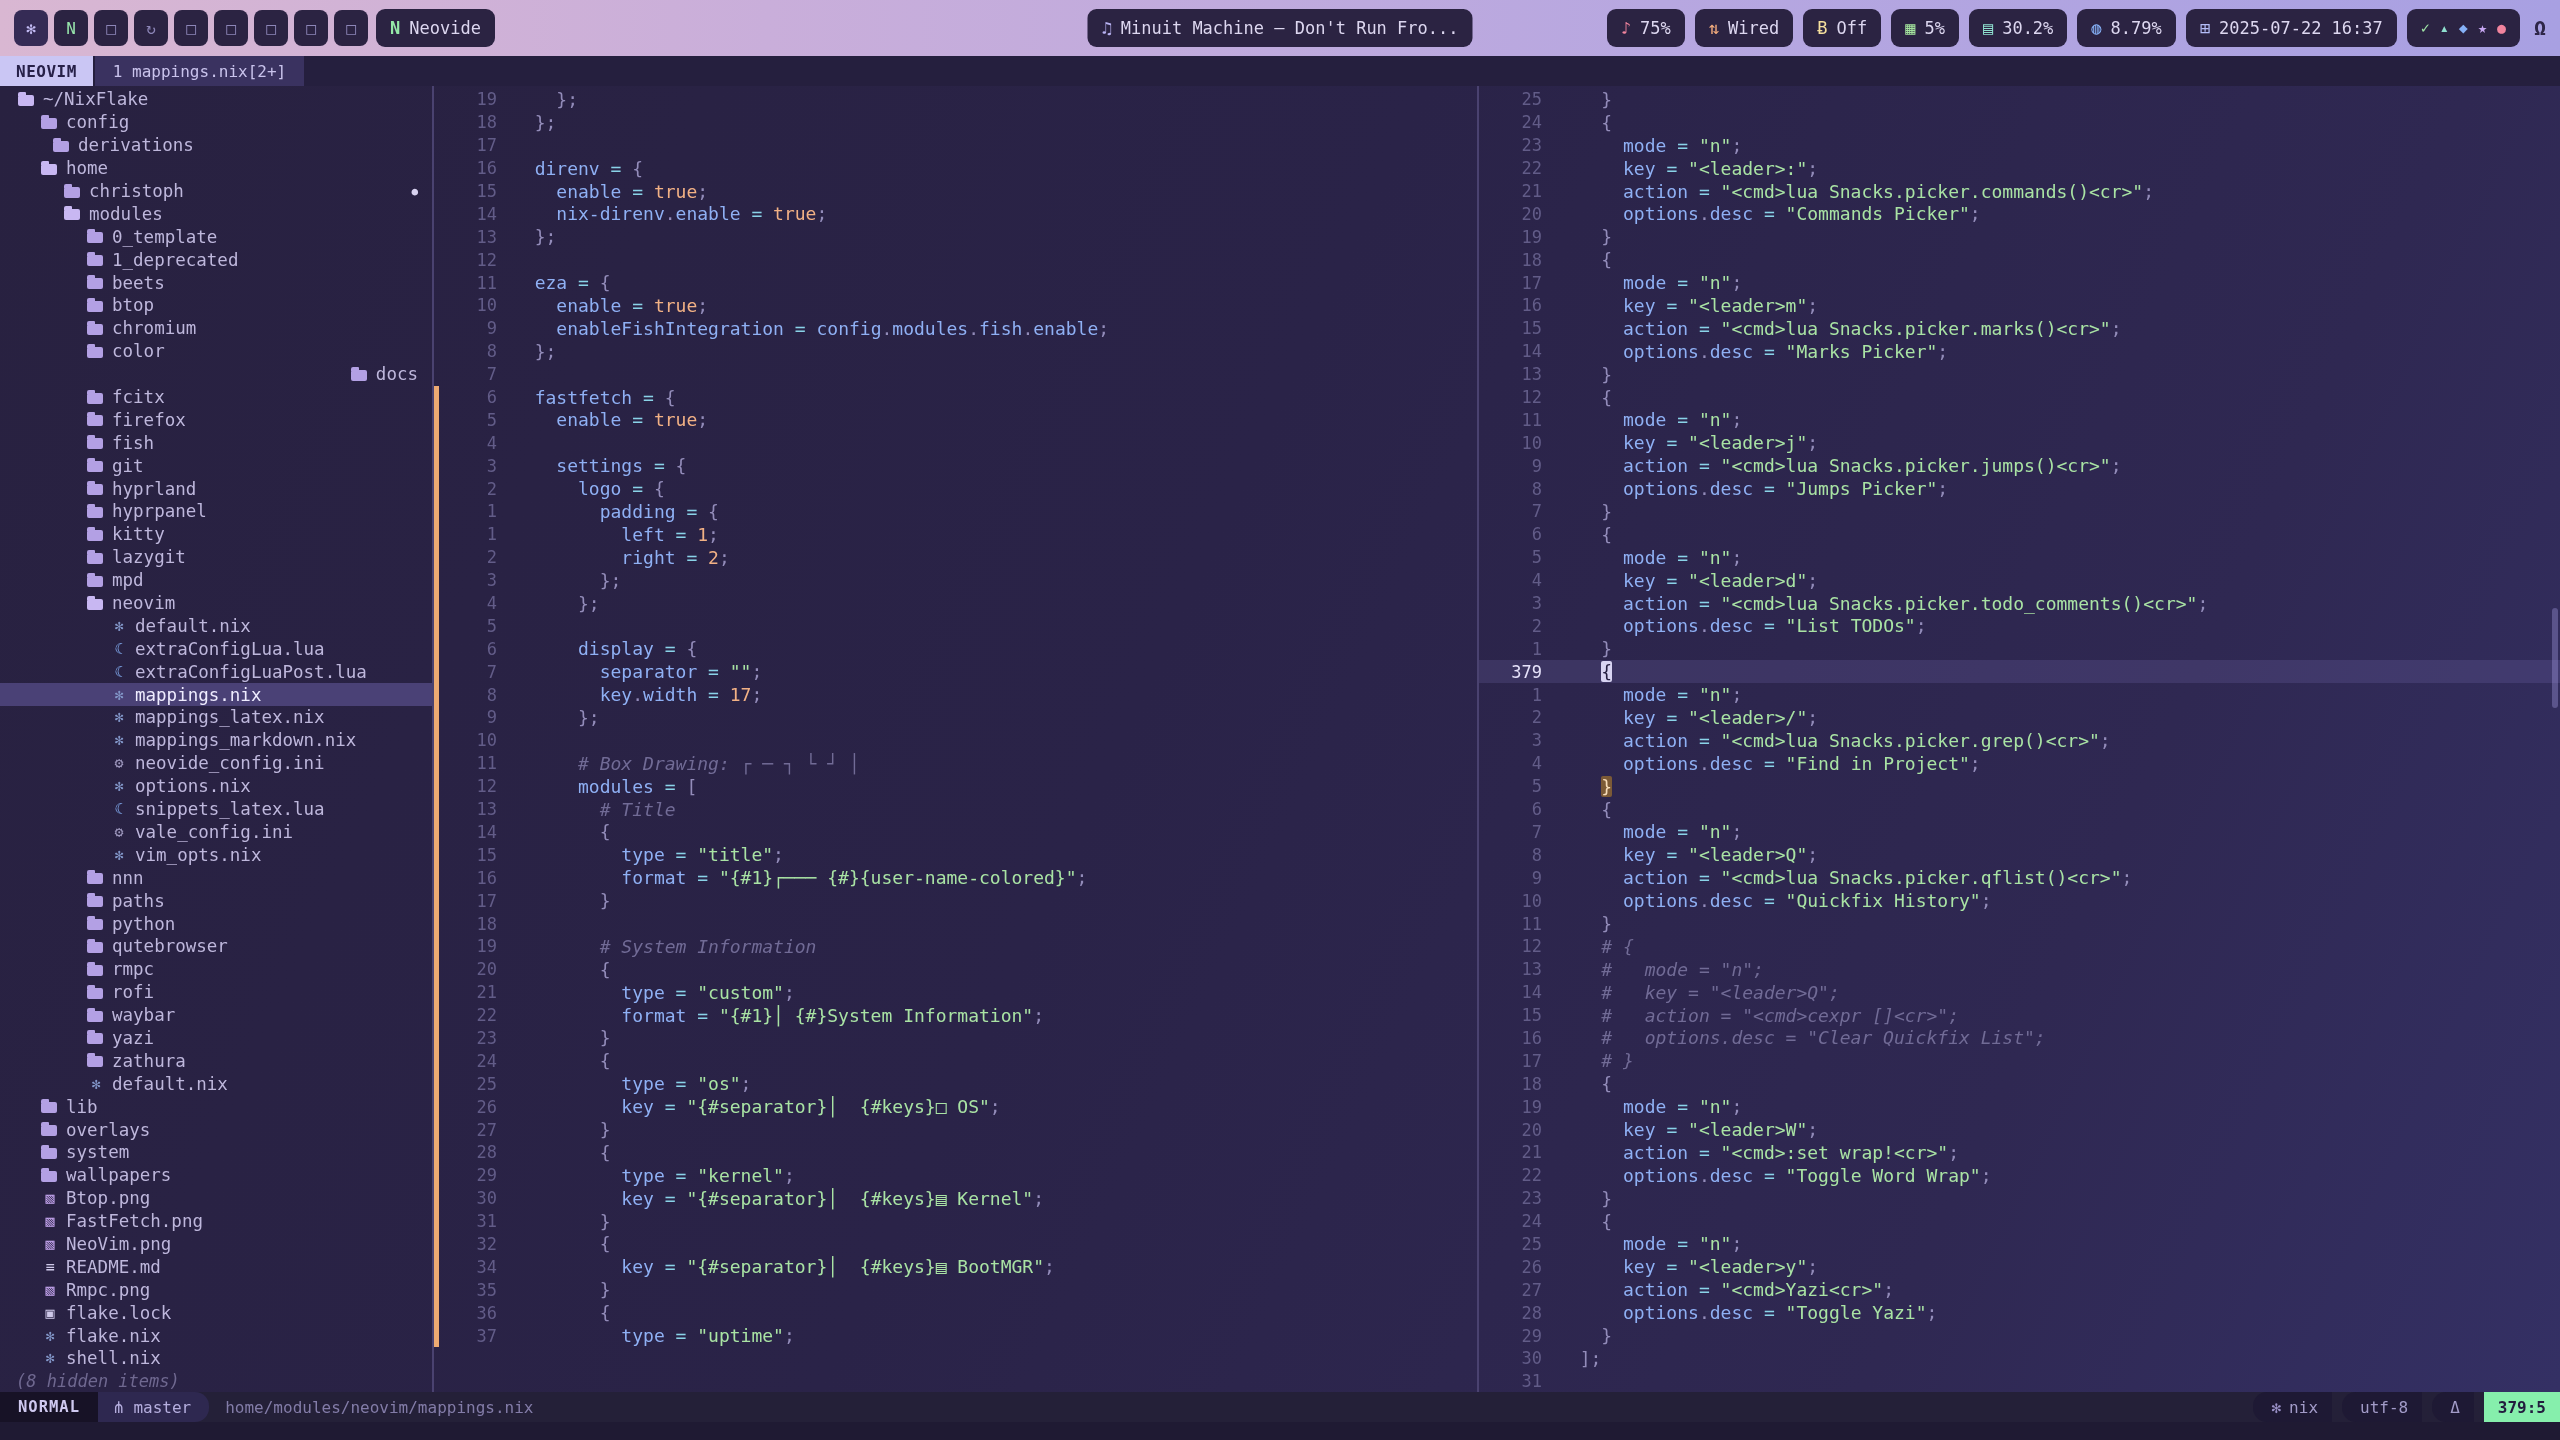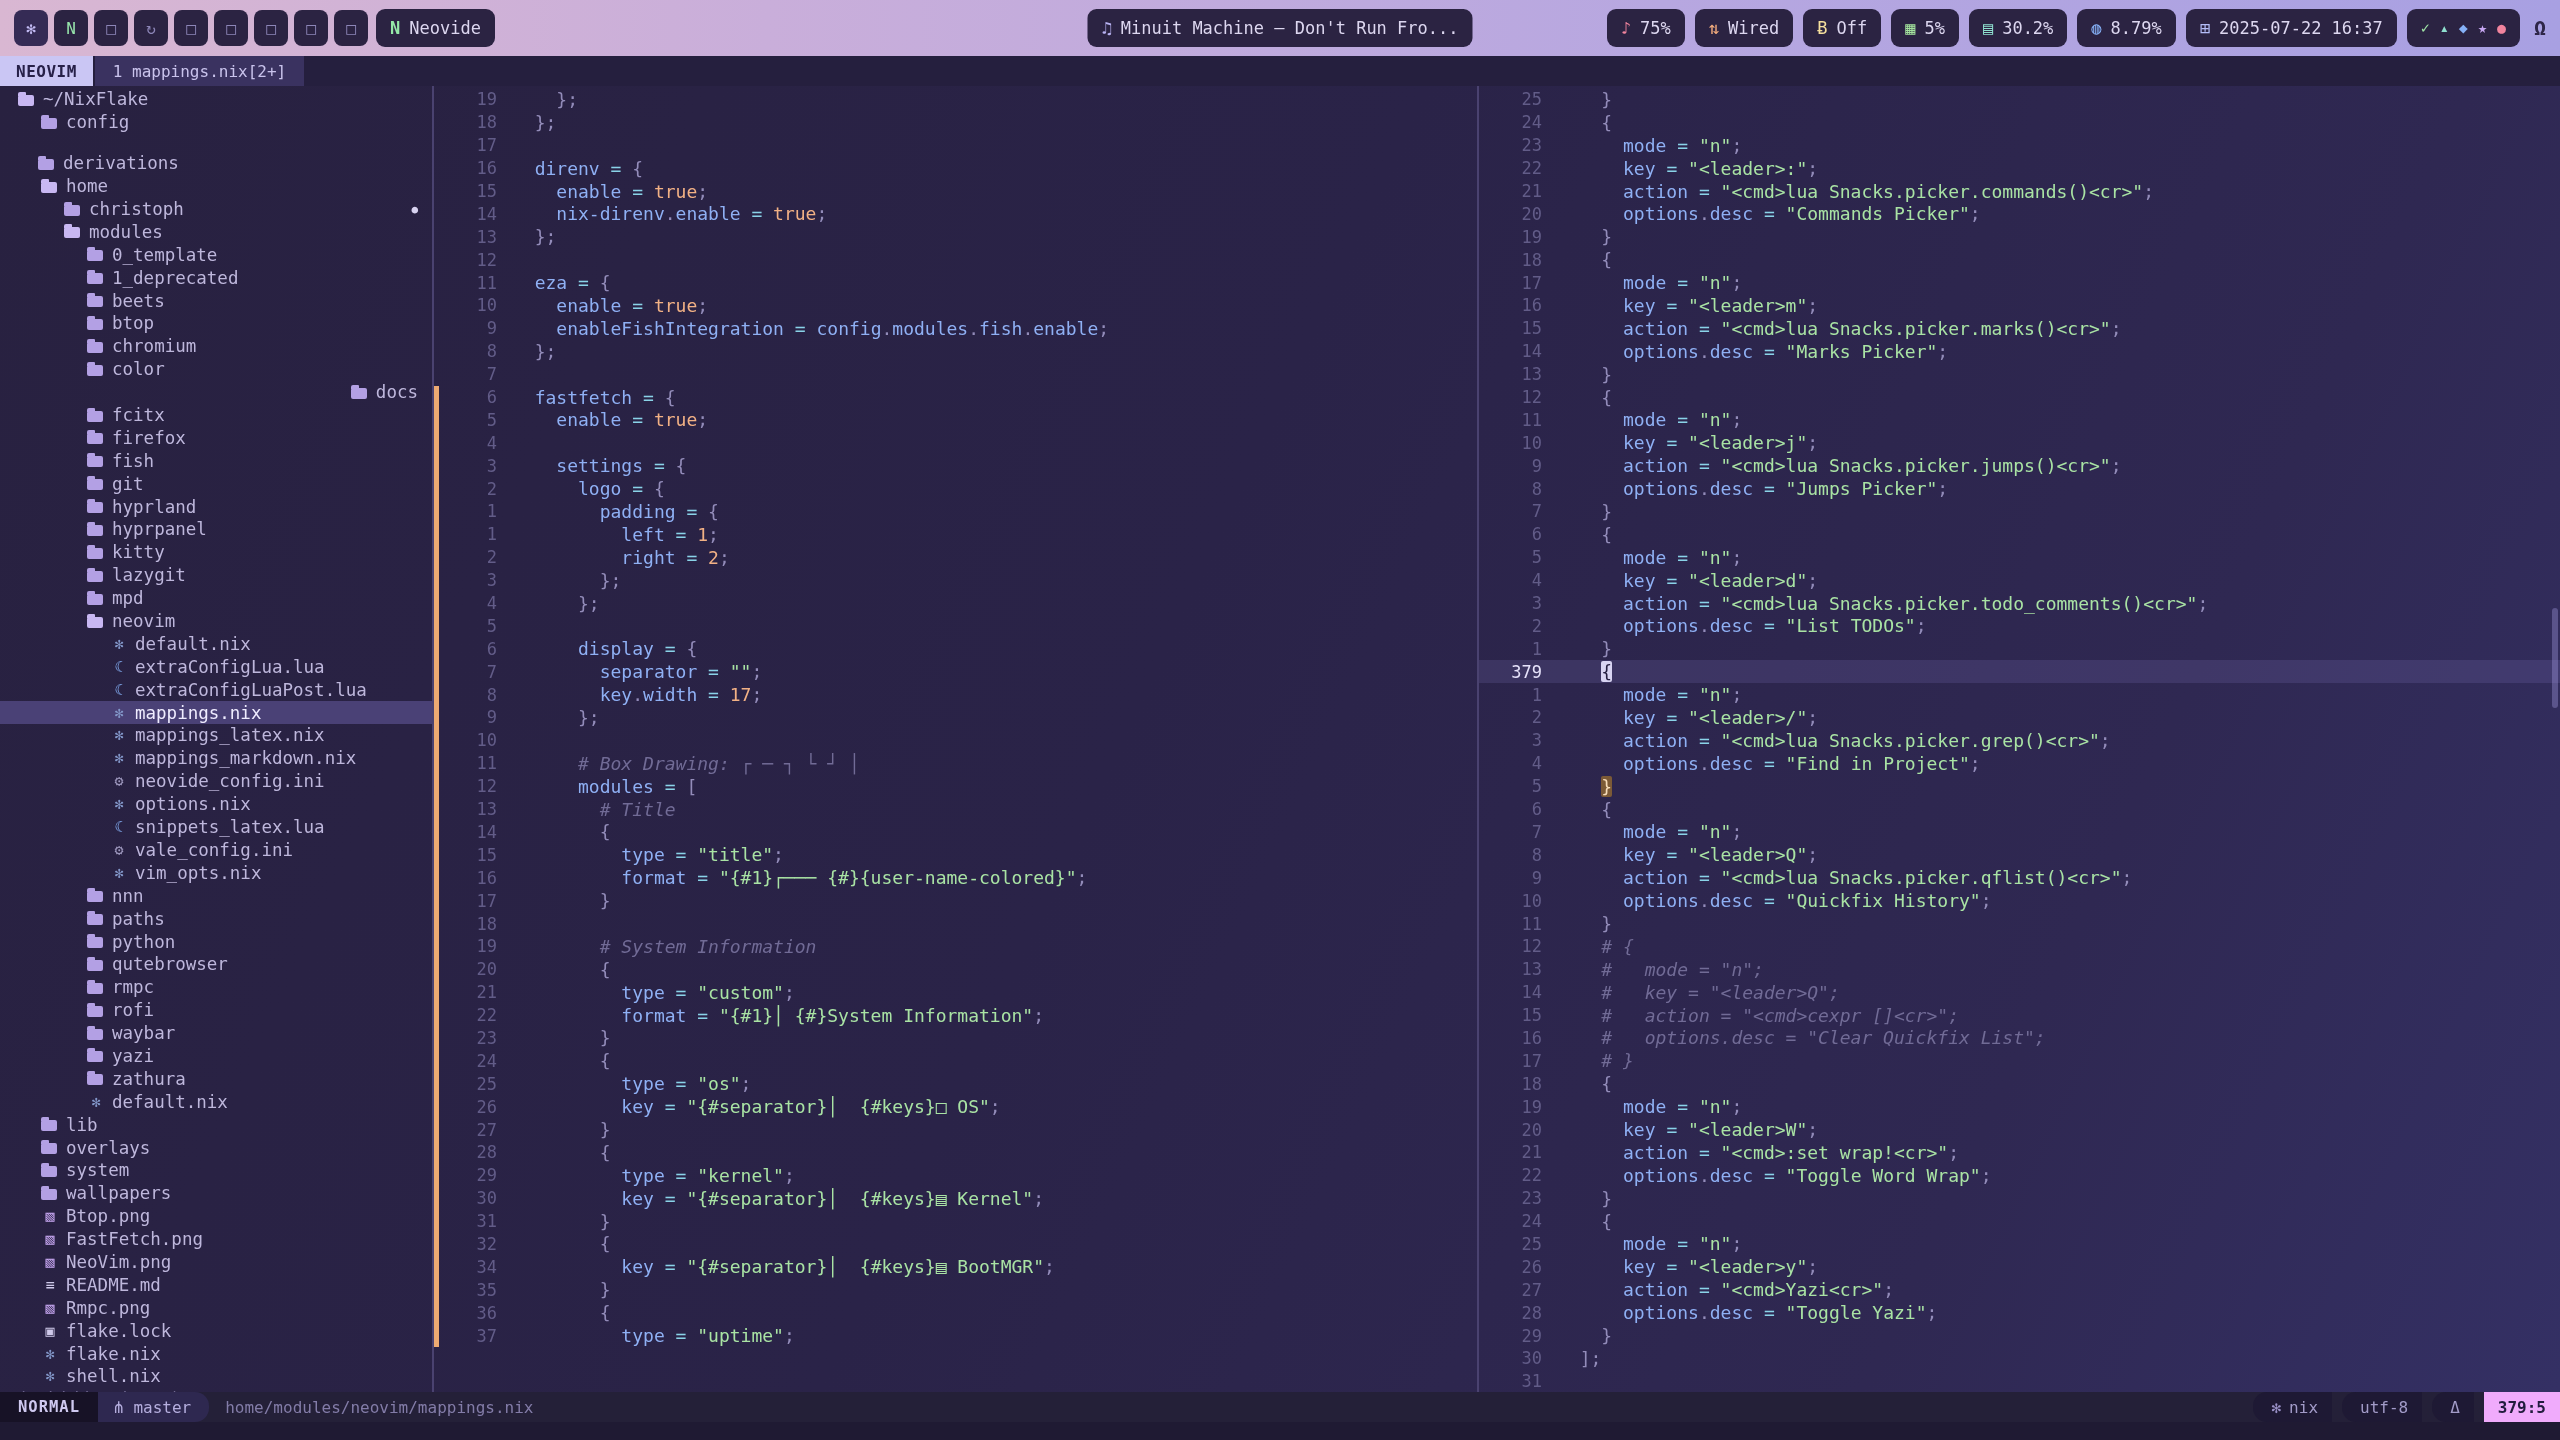--- a/index.html
+++ b/index.html
@@ -71,21 +71,21 @@
   .scroll-thumb{position:absolute;right:2px;top:40%;width:6px;height:100px;border-radius:3px;background:rgba(170,160,230,.35);}
 
   
   .statusline{height:30px;flex:none;background:#242038;display:flex;align-items:stretch;font-size:16px;color:#8b84ae;}
   .st-mode{background:#171226;color:#cfc9f0;font-weight:bold;display:flex;align-items:center;padding:0 18px;letter-spacing:1px;font-size:15.5px;}
   .st-branch{background:#2e2850;color:#b5aede;display:flex;align-items:center;gap:8px;padding:0 18px 0 14px;border-radius:0 14px 14px 0;}
   .st-path{display:flex;align-items:center;margin-left:16px;color:#837ca8;}
   .st-right{margin-left:auto;display:flex;align-items:stretch;}
   .st-pill{background:#1e1934;display:flex;align-items:center;gap:8px;padding:0 14px 0 18px;border-radius:14px 0 0 14px;margin-left:10px;color:#a29bc8;}
   .st-licon{color:#9a91c8;}
-  .st-pos{background:#f0abfc;color:#221c3e;font-weight:bold;display:flex;align-items:center;padding:0 14px;margin-left:10px;}
+  .st-pos{background:#86efac;color:#221c3e;font-weight:bold;display:flex;align-items:center;padding:0 14px;margin-left:10px;}
   .cmdline{height:18px;flex:none;background:#1f1a33;}
 </style>
 </head>
 <body>
 
 <div class="screen">
 
   <header class="waybar">
     <div class="bar-left">
       <div class="workspaces" id="workspaces">
@@ -174,21 +174,21 @@
   <div class="main">
     <aside class="tree" id="tree">
         <div class="trow" style="padding-left: 18px;">
           <span class="ic-folder open"></span>
           <span class="tlabel">~/NixFlake</span>
         </div>
         <div class="trow" style="padding-left: 41px;">
           <span class="ic-folder"></span>
           <span class="tlabel">config</span>
         </div>
-        <div class="trow" style="padding-left: 38px; margin-top: 18px;">
+        <div class="trow" style="padding-left: 53px;">
           <span class="ic-folder"></span>
           <span class="tlabel">derivations</span>
         </div>
         <div class="trow" style="padding-left: 41px;">
           <span class="ic-folder open"></span>
           <span class="tlabel">home</span>
         </div>
         <div class="trow" style="padding-left: 64px;">
           <span class="ic-folder"></span>
           <span class="tlabel">christoph</span>

